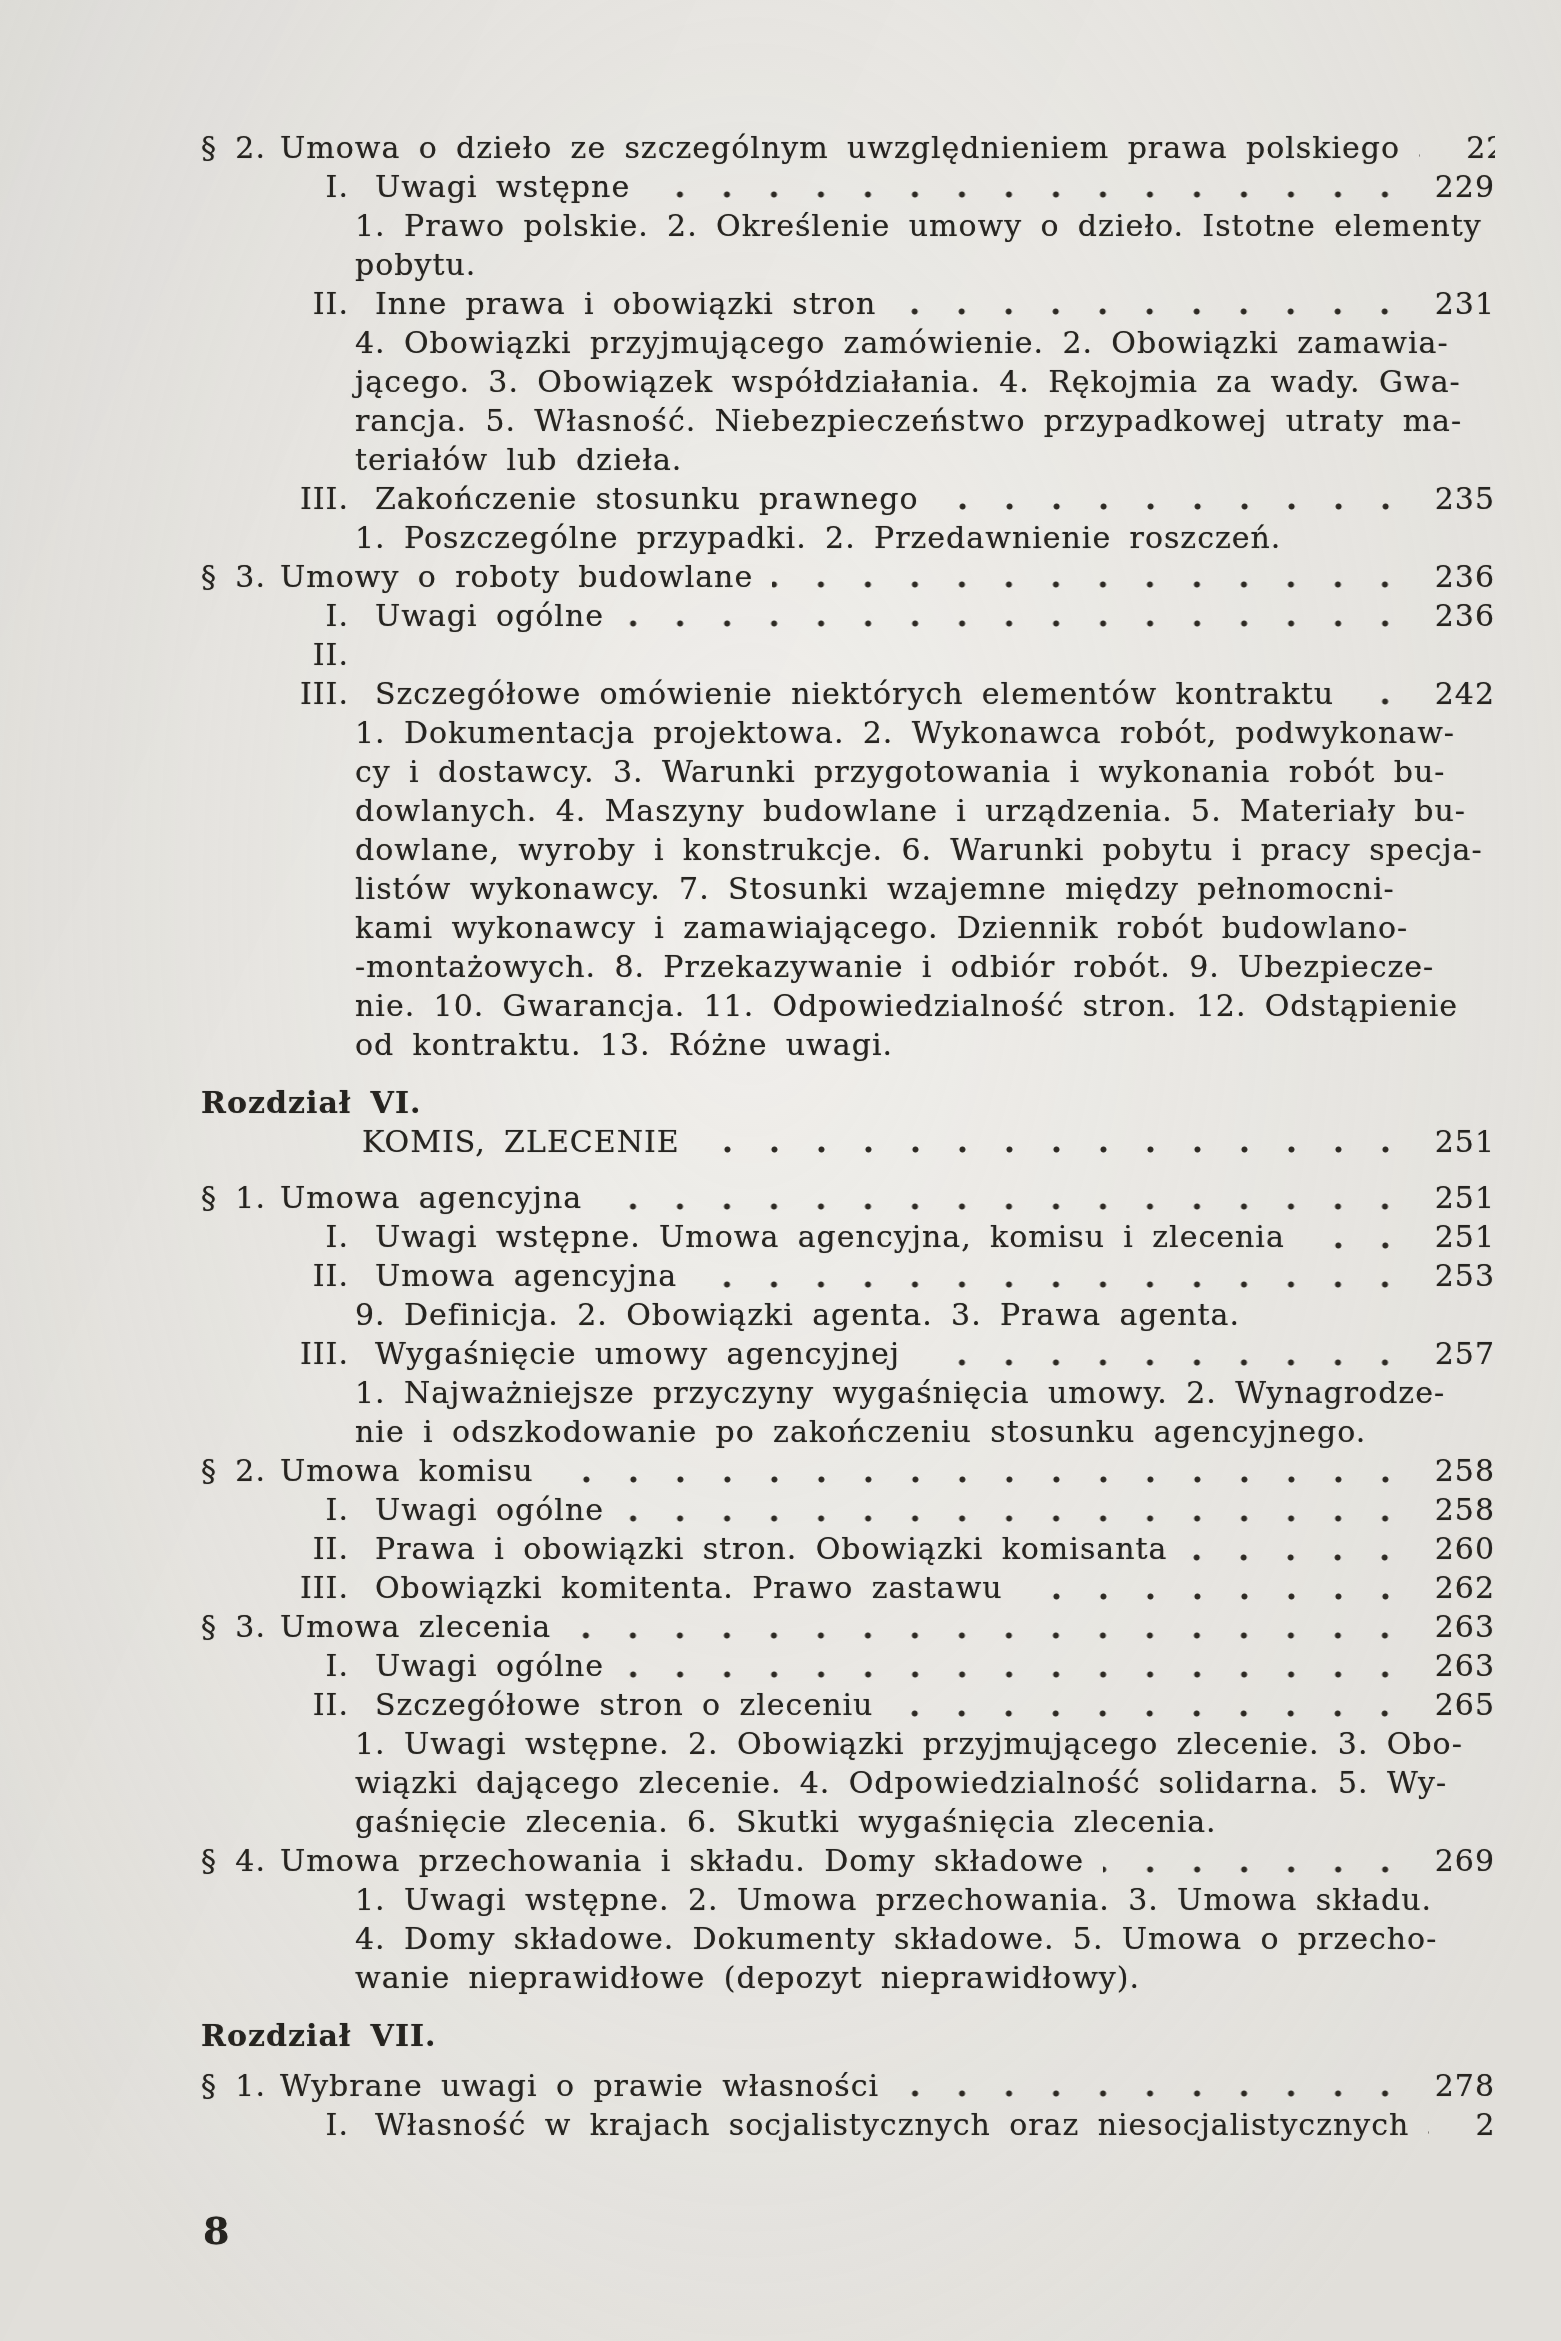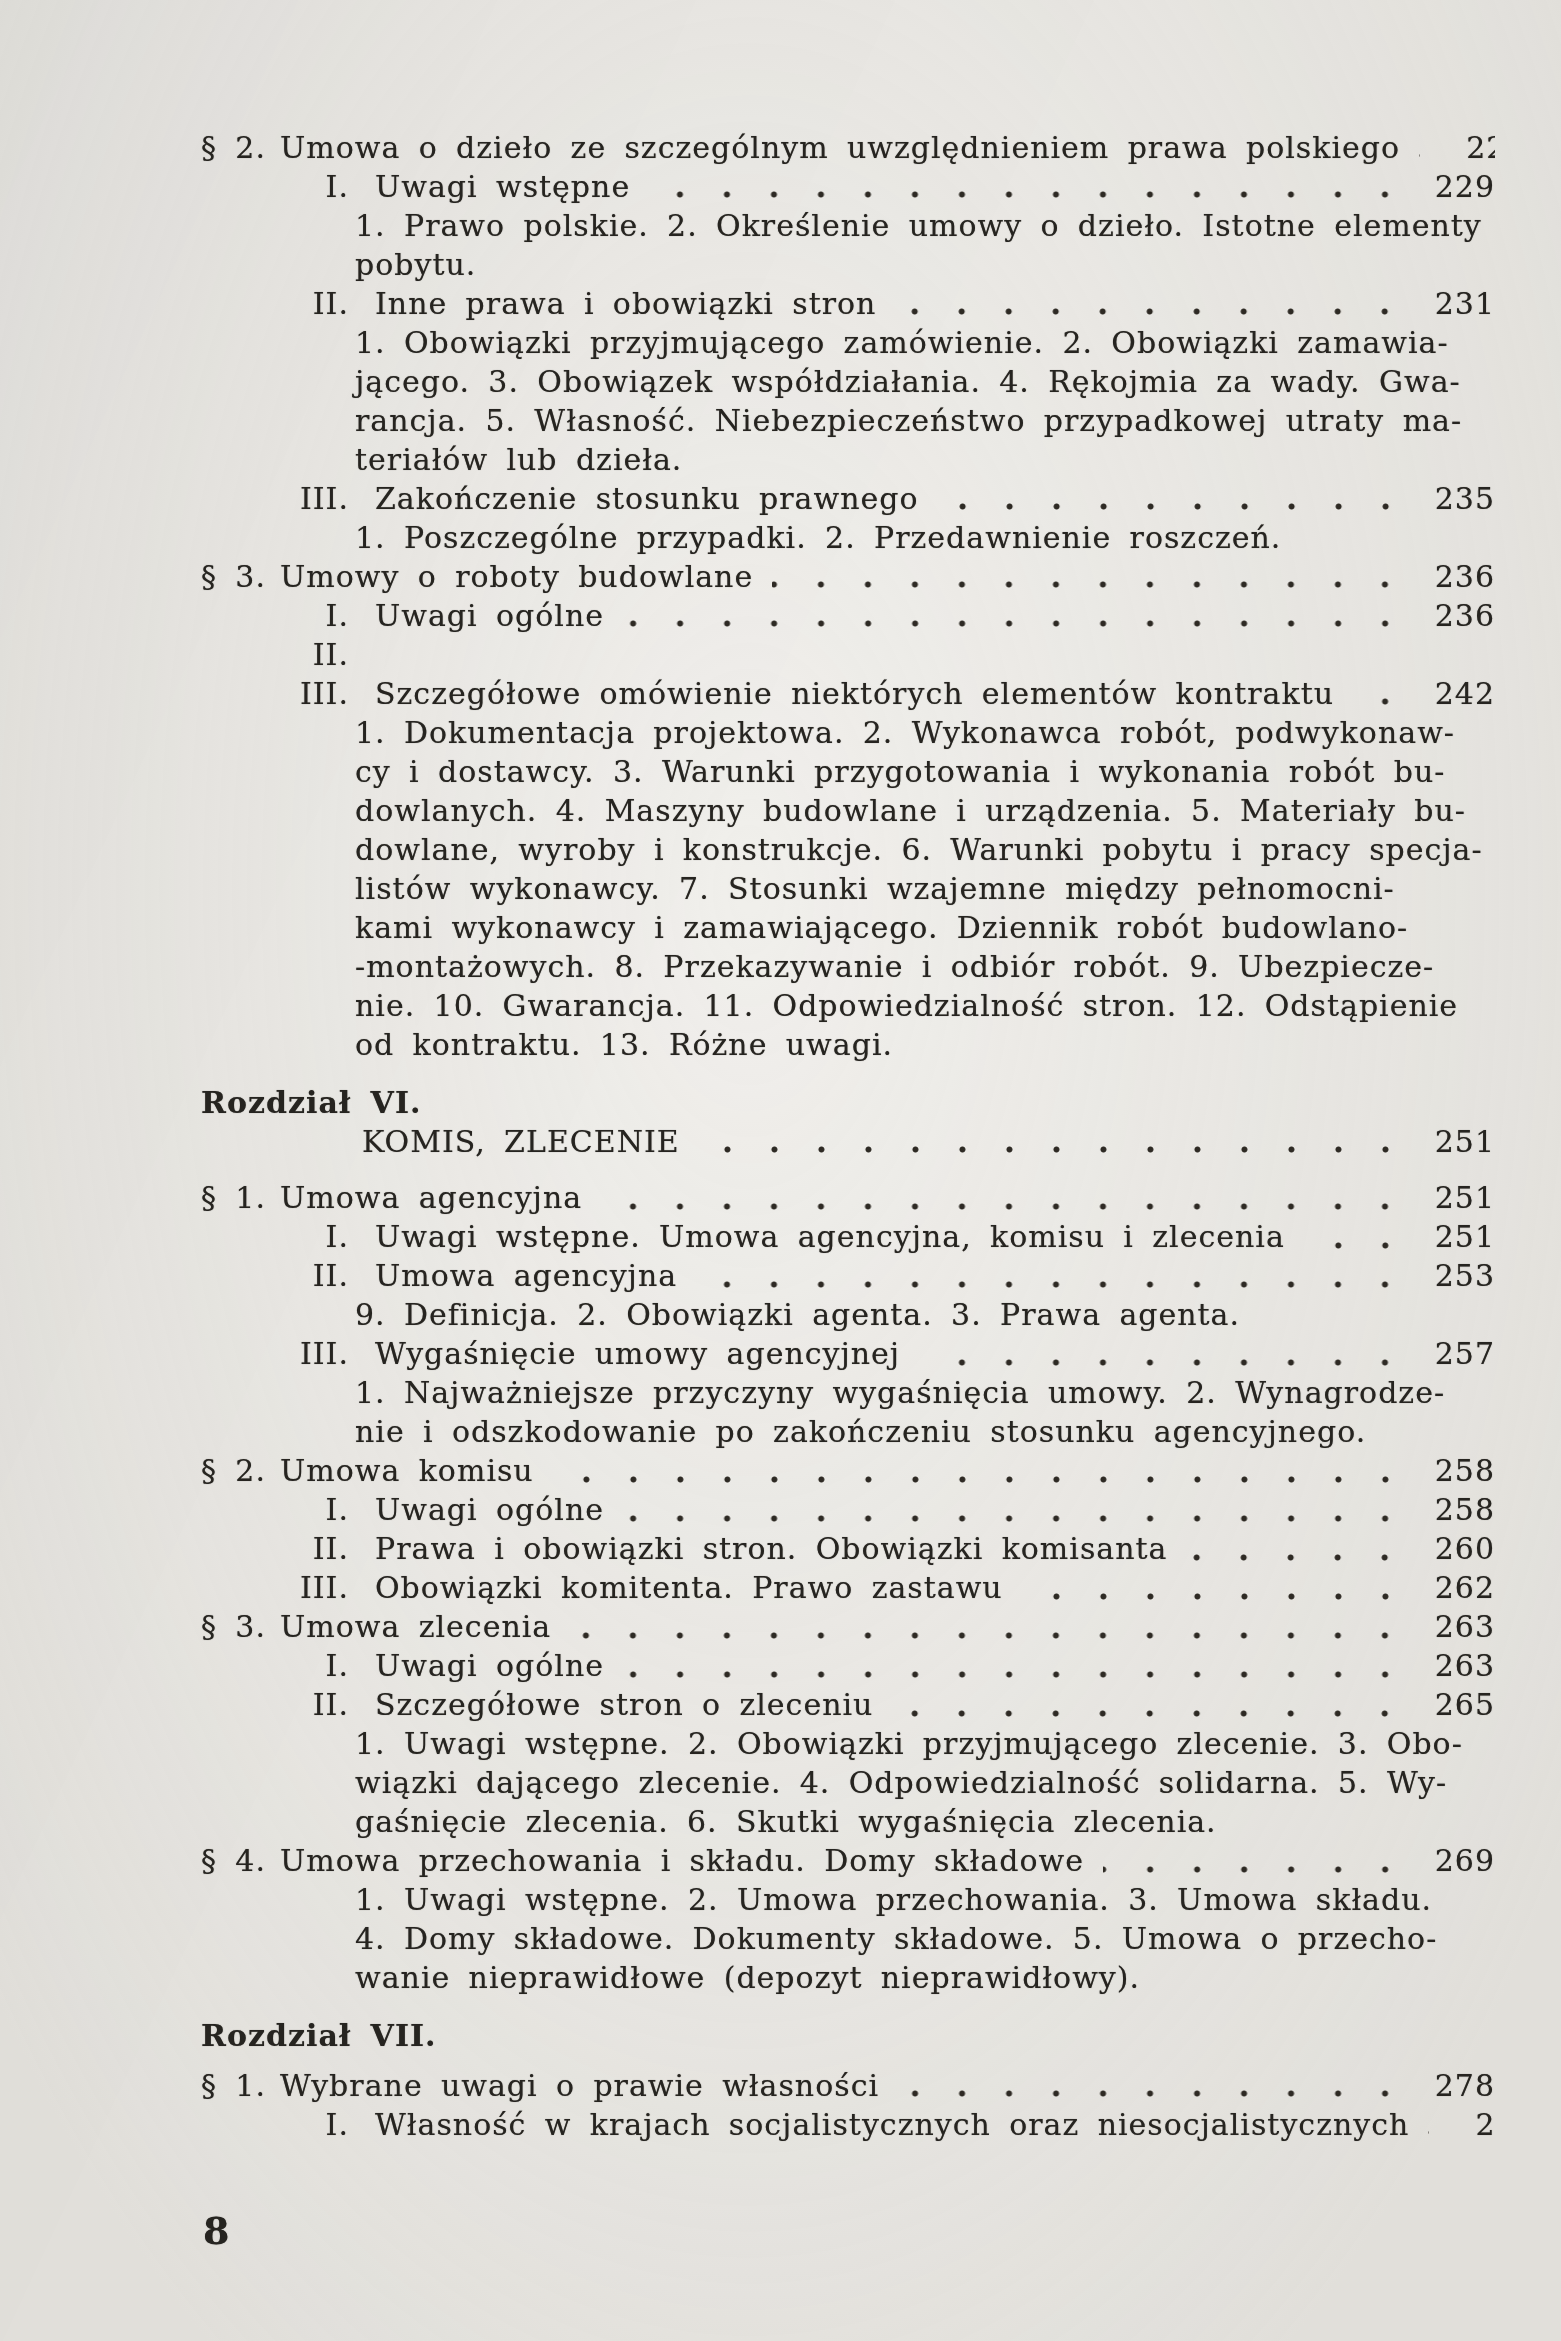--- a/index.html
+++ b/index.html
@@ -85,21 +85,21 @@
     <div class="row det">
       <span class="txt">pobytu.</span>
     </div>
     <div class="row rom">
       <span class="num">II.</span>
       <span class="txt">Inne prawa i obowiązki stron</span>
       <span class="dots"></span>
       <span class="pg">231</span>
     </div>
     <div class="row det">
-      <span class="txt">1. Obowiązki przyjmującego zamówienie. 2. Obowiązki zamawia-</span>
+      <span class="txt">4. Obowiązki przyjmującego zamówienie. 2. Obowiązki zamawia-</span>
     </div>
     <div class="row det">
       <span class="txt">jącego. 3. Obowiązek współdziałania. 4. Rękojmia za wady. Gwa-</span>
     </div>
     <div class="row det">
       <span class="txt">rancja. 5. Własność. Niebezpieczeństwo przypadkowej utraty ma-</span>
     </div>
     <div class="row det">
       <span class="txt">teriałów lub dzieła.</span>
     </div>

